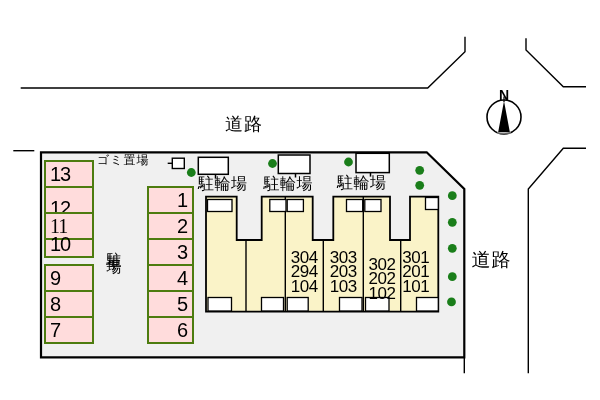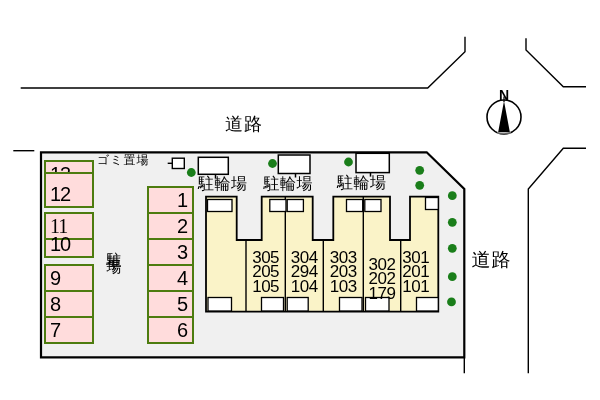--- a/index.html
+++ b/index.html
@@ -111,21 +111,21 @@
   <div class="lbl n-lbl" style="left:496px;top:87.5px;">N</div>
   <div class="lbl gomi-lbl" style="left:97px;top:153.5px;">ゴミ置場</div>
   <div class="lbl cycle-lbl" style="left:198px;top:176px;">駐輪場</div>
   <div class="lbl cycle-lbl" style="left:263.5px;top:176px;">駐輪場</div>
   <div class="lbl cycle-lbl" style="left:337px;top:175px;">駐輪場</div>
   <div class="lbl pk-vert" style="left:107px;top:239px;">駐車場</div>
 
   <div class="pspace numleft" style="left:44px;top:160px;width:50px;height:28px;">
       <span>13</span>
     </div>
-  <div class="pspace numleft" style="left:44px;top:172px;width:50px;height:36px;">
+  <div class="pspace numleft" style="left:44px;top:186px;width:50px;height:36px;">
       <span>12</span>
     </div>
   <div class="pspace numleft" style="left:44px;top:212px;width:50px;height:28px;font-family:Liberation Serif, serif;">
       <span>11</span>
     </div>
   <div class="pspace numleft" style="left:44px;top:238px;width:50px;height:20px;">
       <span>10</span>
     </div>
   <div class="pspace numleft" style="left:44px;top:264px;width:50px;height:28px;">
       <span>9</span>
@@ -149,39 +149,34 @@
   <div class="pspace numright" style="left:147px;top:264px;width:47px;height:28px;">
       <span>4</span>
     </div>
   <div class="pspace numright" style="left:147px;top:290px;width:47px;height:28px;">
       <span>5</span>
     </div>
   <div class="pspace numright" style="left:147px;top:316px;width:47px;height:28px;">
       <span>6</span>
     </div>
 
-  <div class="roomcol" style="left:246px;top:251px;width:39.3px;">
-    <span>305</span>
-    <span>205</span>
-    <span>105</span>
-  </div>
   <div class="roomcol" style="left:285.3px;top:251px;width:38px;">
     <span>304</span>
     <span>294</span>
     <span>104</span>
   </div>
   <div class="roomcol" style="left:323.3px;top:251px;width:40px;">
     <span>303</span>
     <span>203</span>
     <span>103</span>
   </div>
   <div class="roomcol" style="left:363.3px;top:258px;width:37.4px;">
     <span>302</span>
     <span>202</span>
-    <span>179</span>
+    <span>102</span>
   </div>
   <div class="roomcol" style="left:397px;top:251px;width:37.6px;">
     <span>301</span>
     <span>201</span>
     <span>101</span>
   </div>
 
 </div>
 
 </body></html>

